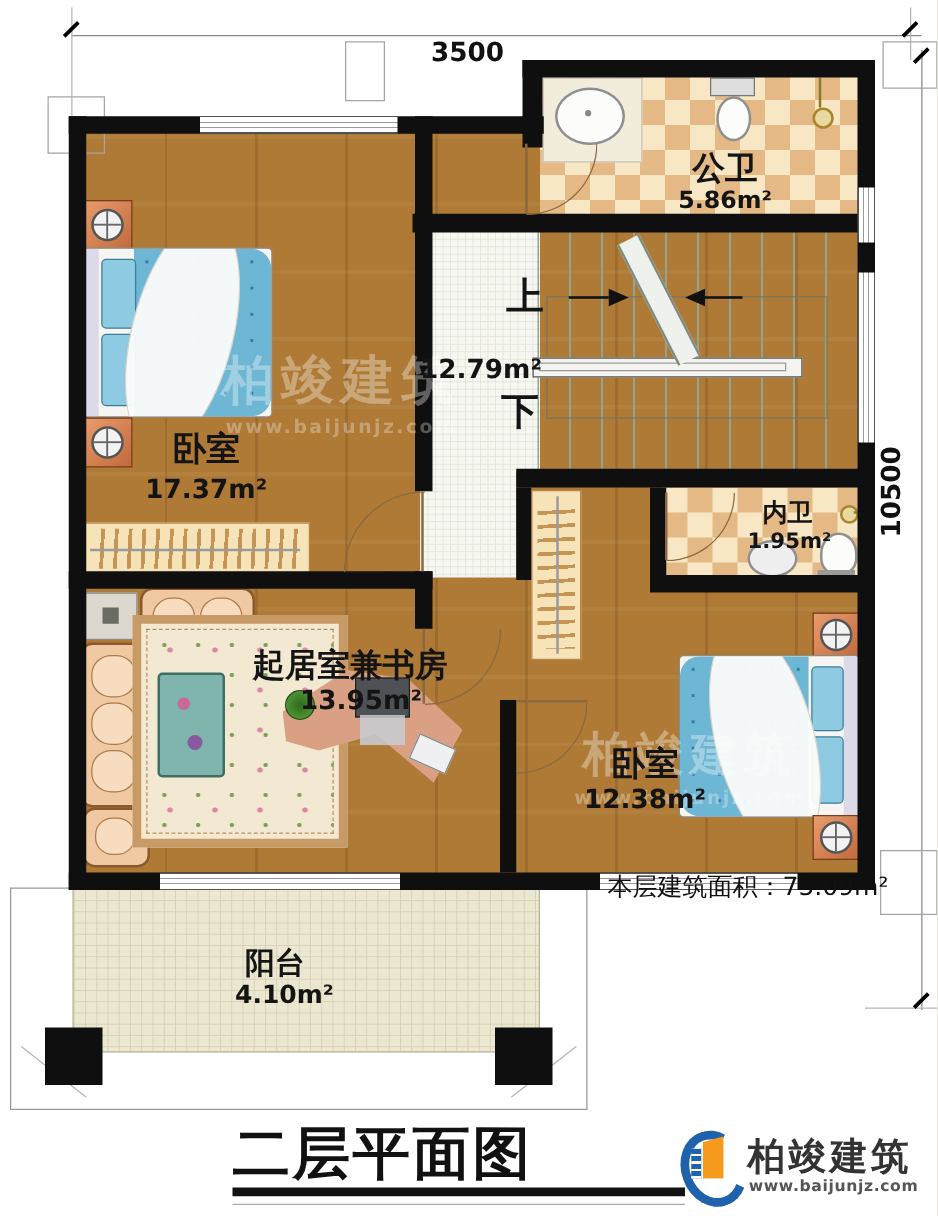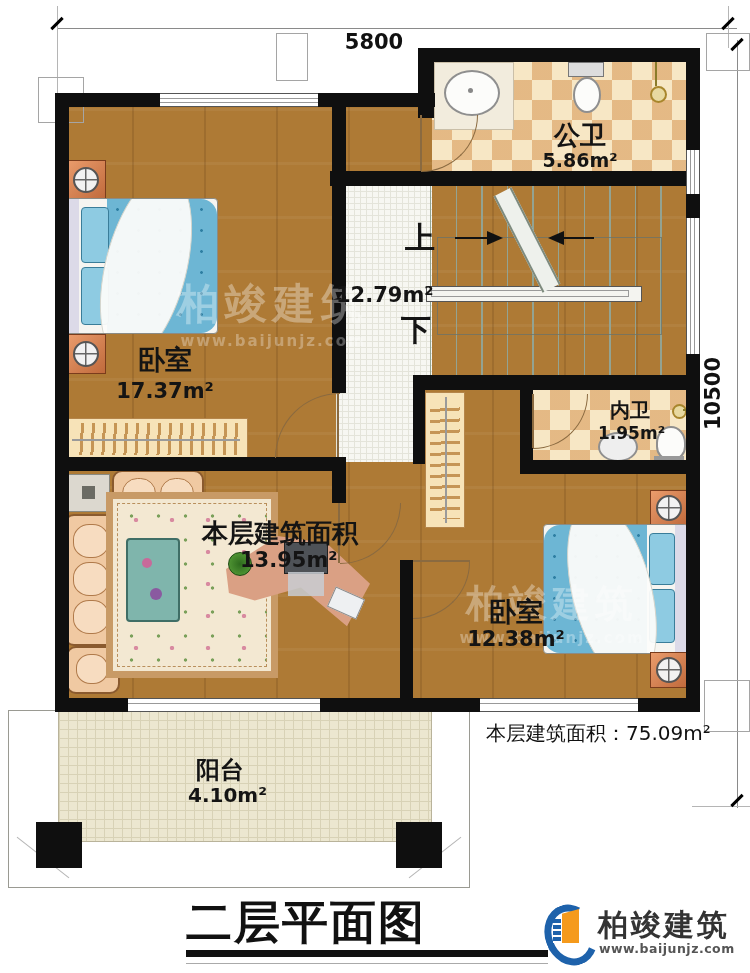--- a/index.html
+++ b/index.html
@@ -78,21 +78,21 @@
 </head>
 <body>
 
 <div id="canvas">
 
   <div class="dimline" style="left:57px;top:28px;width:680px;height:1px"></div>
   <div class="extline" style="left:57px;top:6px;width:1px;height:87px"></div>
   <div class="extline" style="left:728px;top:6px;width:1px;height:42px"></div>
   <div class="tick" style="left:49px;top:22px"></div>
   <div class="tick" style="left:720px;top:22px"></div>
-  <div class="dimtext" style="left:338px;top:30px;width:72px">5800</div>
+  <div class="dimtext" style="left:338px;top:30px;width:72px">3500</div>
 
   <div class="dimline" style="left:737px;top:40px;width:1px;height:768px"></div>
   <div class="extline" style="left:692px;top:806px;width:58px;height:1px"></div>
   <div class="tick" style="left:729px;top:43px"></div>
   <div class="tick" style="left:729px;top:799px"></div>
   <div class="dimtext" style="left:701px;top:352px;width:26px;height:82px;writing-mode:vertical-rl;transform:rotate(180deg)">10500</div>
 
   <div class="marker" style="left:38px;top:77px;width:44px;height:44px"></div>
   <div class="marker" style="left:276px;top:33px;width:30px;height:46px"></div>
   <div class="marker" style="left:706px;top:33px;width:42px;height:36px"></div>
@@ -244,39 +244,39 @@
   <div class="lbl" style="left:540px;top:122px;width:80px;font-size:26px">公卫</div>
   <div class="lbl" style="left:540px;top:151px;width:80px;font-size:19px">5.86m²</div>
 
   <div class="lbl" style="left:402px;top:222px;width:36px;font-size:30px">上</div>
   <div class="lbl" style="left:336px;top:284px;width:80px;font-size:21px">12.79m²</div>
   <div class="lbl" style="left:398px;top:314px;width:36px;font-size:30px">下</div>
 
   <div class="lbl" style="left:598px;top:400px;width:64px;font-size:20px">内卫</div>
   <div class="lbl" style="left:598px;top:425px;width:64px;font-size:17px">1.95m²</div>
 
-  <div class="lbl" style="left:200px;top:520px;width:160px;font-size:26px">本层建筑面积</div>
+  <div class="lbl" style="left:200px;top:520px;width:160px;font-size:26px">起居室兼书房</div>
   <div class="lbl" style="left:240px;top:549px;width:80px;font-size:21px">13.95m²</div>
 
   <div class="lbl" style="left:478px;top:598px;width:76px;font-size:27px">卧室</div>
   <div class="lbl" style="left:466px;top:628px;width:100px;font-size:21px">12.38m²</div>
 
   <div class="lbl" style="left:188px;top:758px;width:64px;font-size:24px">阳台</div>
   <div class="lbl" style="left:188px;top:785px;width:64px;font-size:20px">4.10m²</div>
 
   <div class="wm" style="left:128px;top:276px;width:290px">
     <div style="font-size:42px;letter-spacing:6px">柏竣建筑</div>
     <div class="site">www.baijunjz.com</div>
   </div>
   <div class="wm" style="left:420px;top:578px;width:264px">
     <div style="font-size:38px;letter-spacing:5px">柏竣建筑</div>
     <div class="site">www.baijunjz.com</div>
   </div>
 
-  <div class="info-line" style="left:486px;top:720px">本层建筑面积：75.09m²</div>
+  <div class="info-line" style="left:486px;top:696px">本层建筑面积：75.09m²</div>
 
   <div class="title-cn" style="left:186px;top:892px">二层平面图</div>
   <div class="abs" style="left:186px;top:950px;width:362px;height:7px;background:#111;z-index:8"></div>
   <div class="abs" style="left:186px;top:963px;width:362px;height:1px;background:#aaa;z-index:8"></div>
 
   <div class="abs" style="left:545px;top:901px;width:46px;height:56px;z-index:8">
     <div style="position:absolute;left:0;top:3px;width:38px;height:48px;border:7px solid #1e62ab;border-right-color:transparent;border-radius:50%;transform:rotate(-20deg)"></div>
     <div style="position:absolute;left:17px;top:8px;width:17px;height:34px;background:#f59a1c;clip-path:polygon(0 14%,100% 0,100% 100%,0 100%)"></div>
     <div style="position:absolute;left:8px;top:18px;width:8px;height:24px;background:#1e62ab;background-image:repeating-linear-gradient(180deg,transparent 0 4px,#fff 4px 6px)"></div>
   </div>

